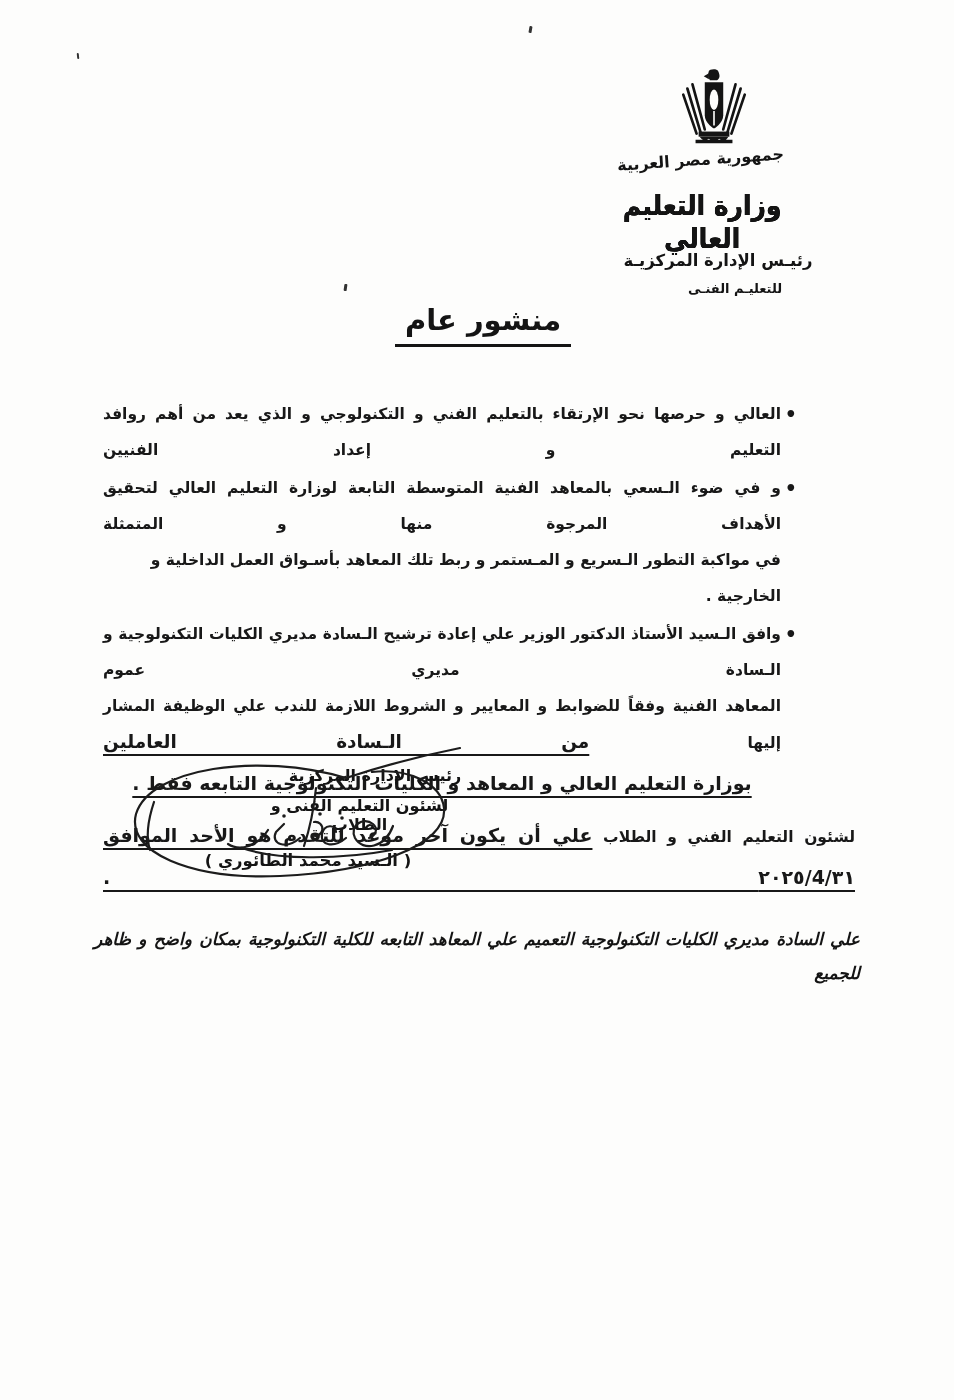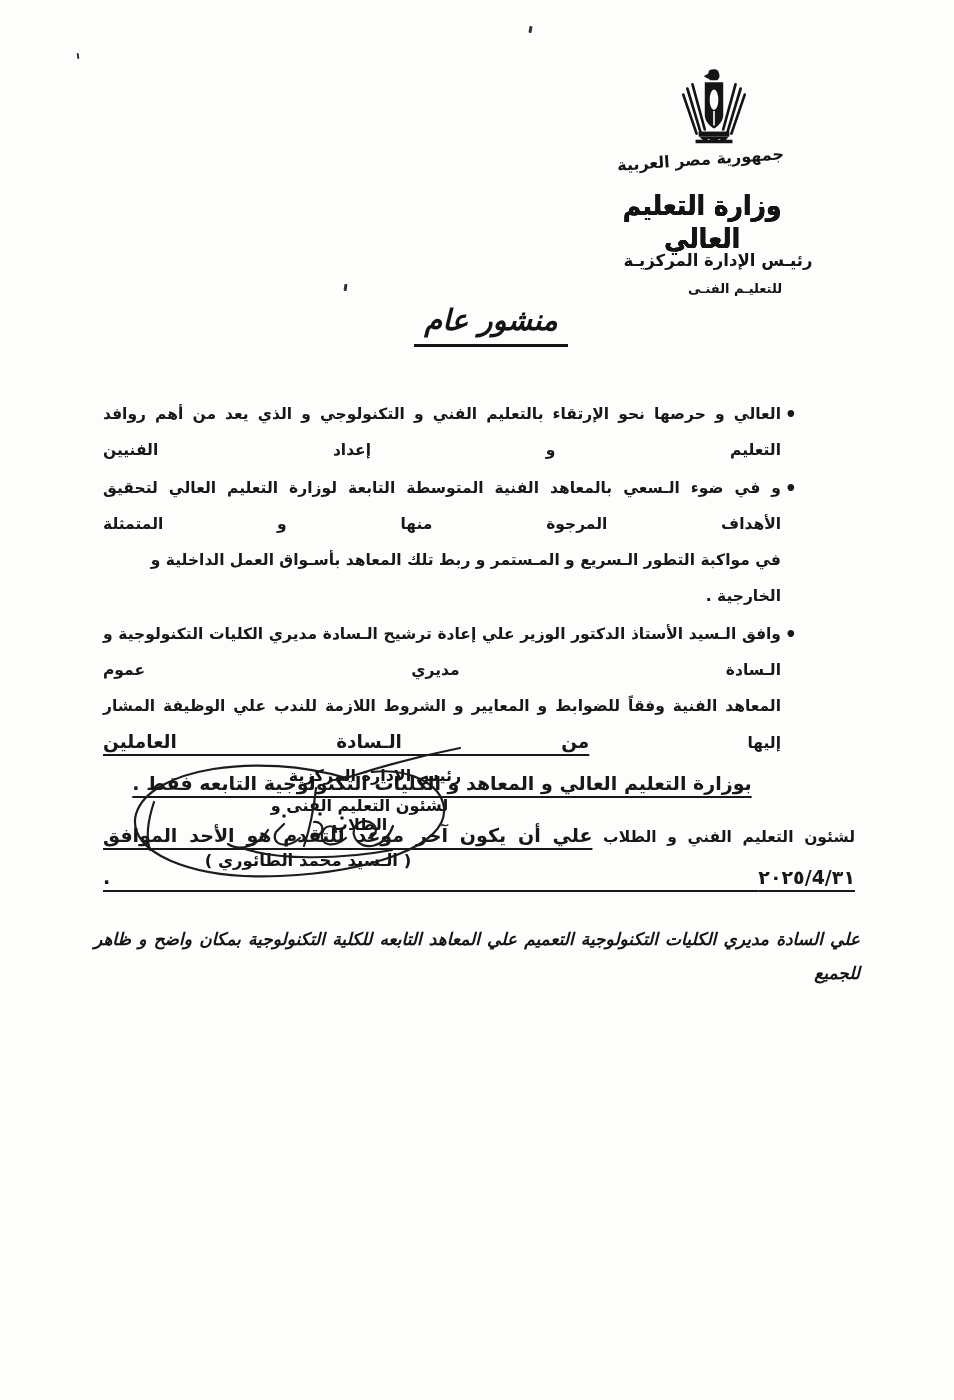--- a/index.html
+++ b/index.html
@@ -23,21 +23,21 @@
   }
   .office1{
     position:absolute;left:612px;top:251px;width:212px;text-align:center;
     font-size:16.5px;font-weight:800;
   }
   .office2{
     position:absolute;left:660px;top:281px;width:150px;text-align:center;
     font-size:13px;font-weight:800;
   }
   
-  .title-wrap{position:absolute;left:371px;top:303px;width:240px;text-align:center;font-style:italic;}
+  .title-wrap{position:absolute;left:363px;top:303px;width:240px;text-align:center;}
   .title-wrap span{
     display:inline-block;font-size:29px;font-weight:800;letter-spacing:1px;
     border-bottom:3.5px solid #141414;padding:0 10px 7px;
   }
   
   .body-block{
     position:absolute;left:103px;top:396px;width:752px;
     font-size:15.5px;font-weight:700;color:#181818;
   }
   .bullet{display:flex;margin:0 58px 2px 0;}

